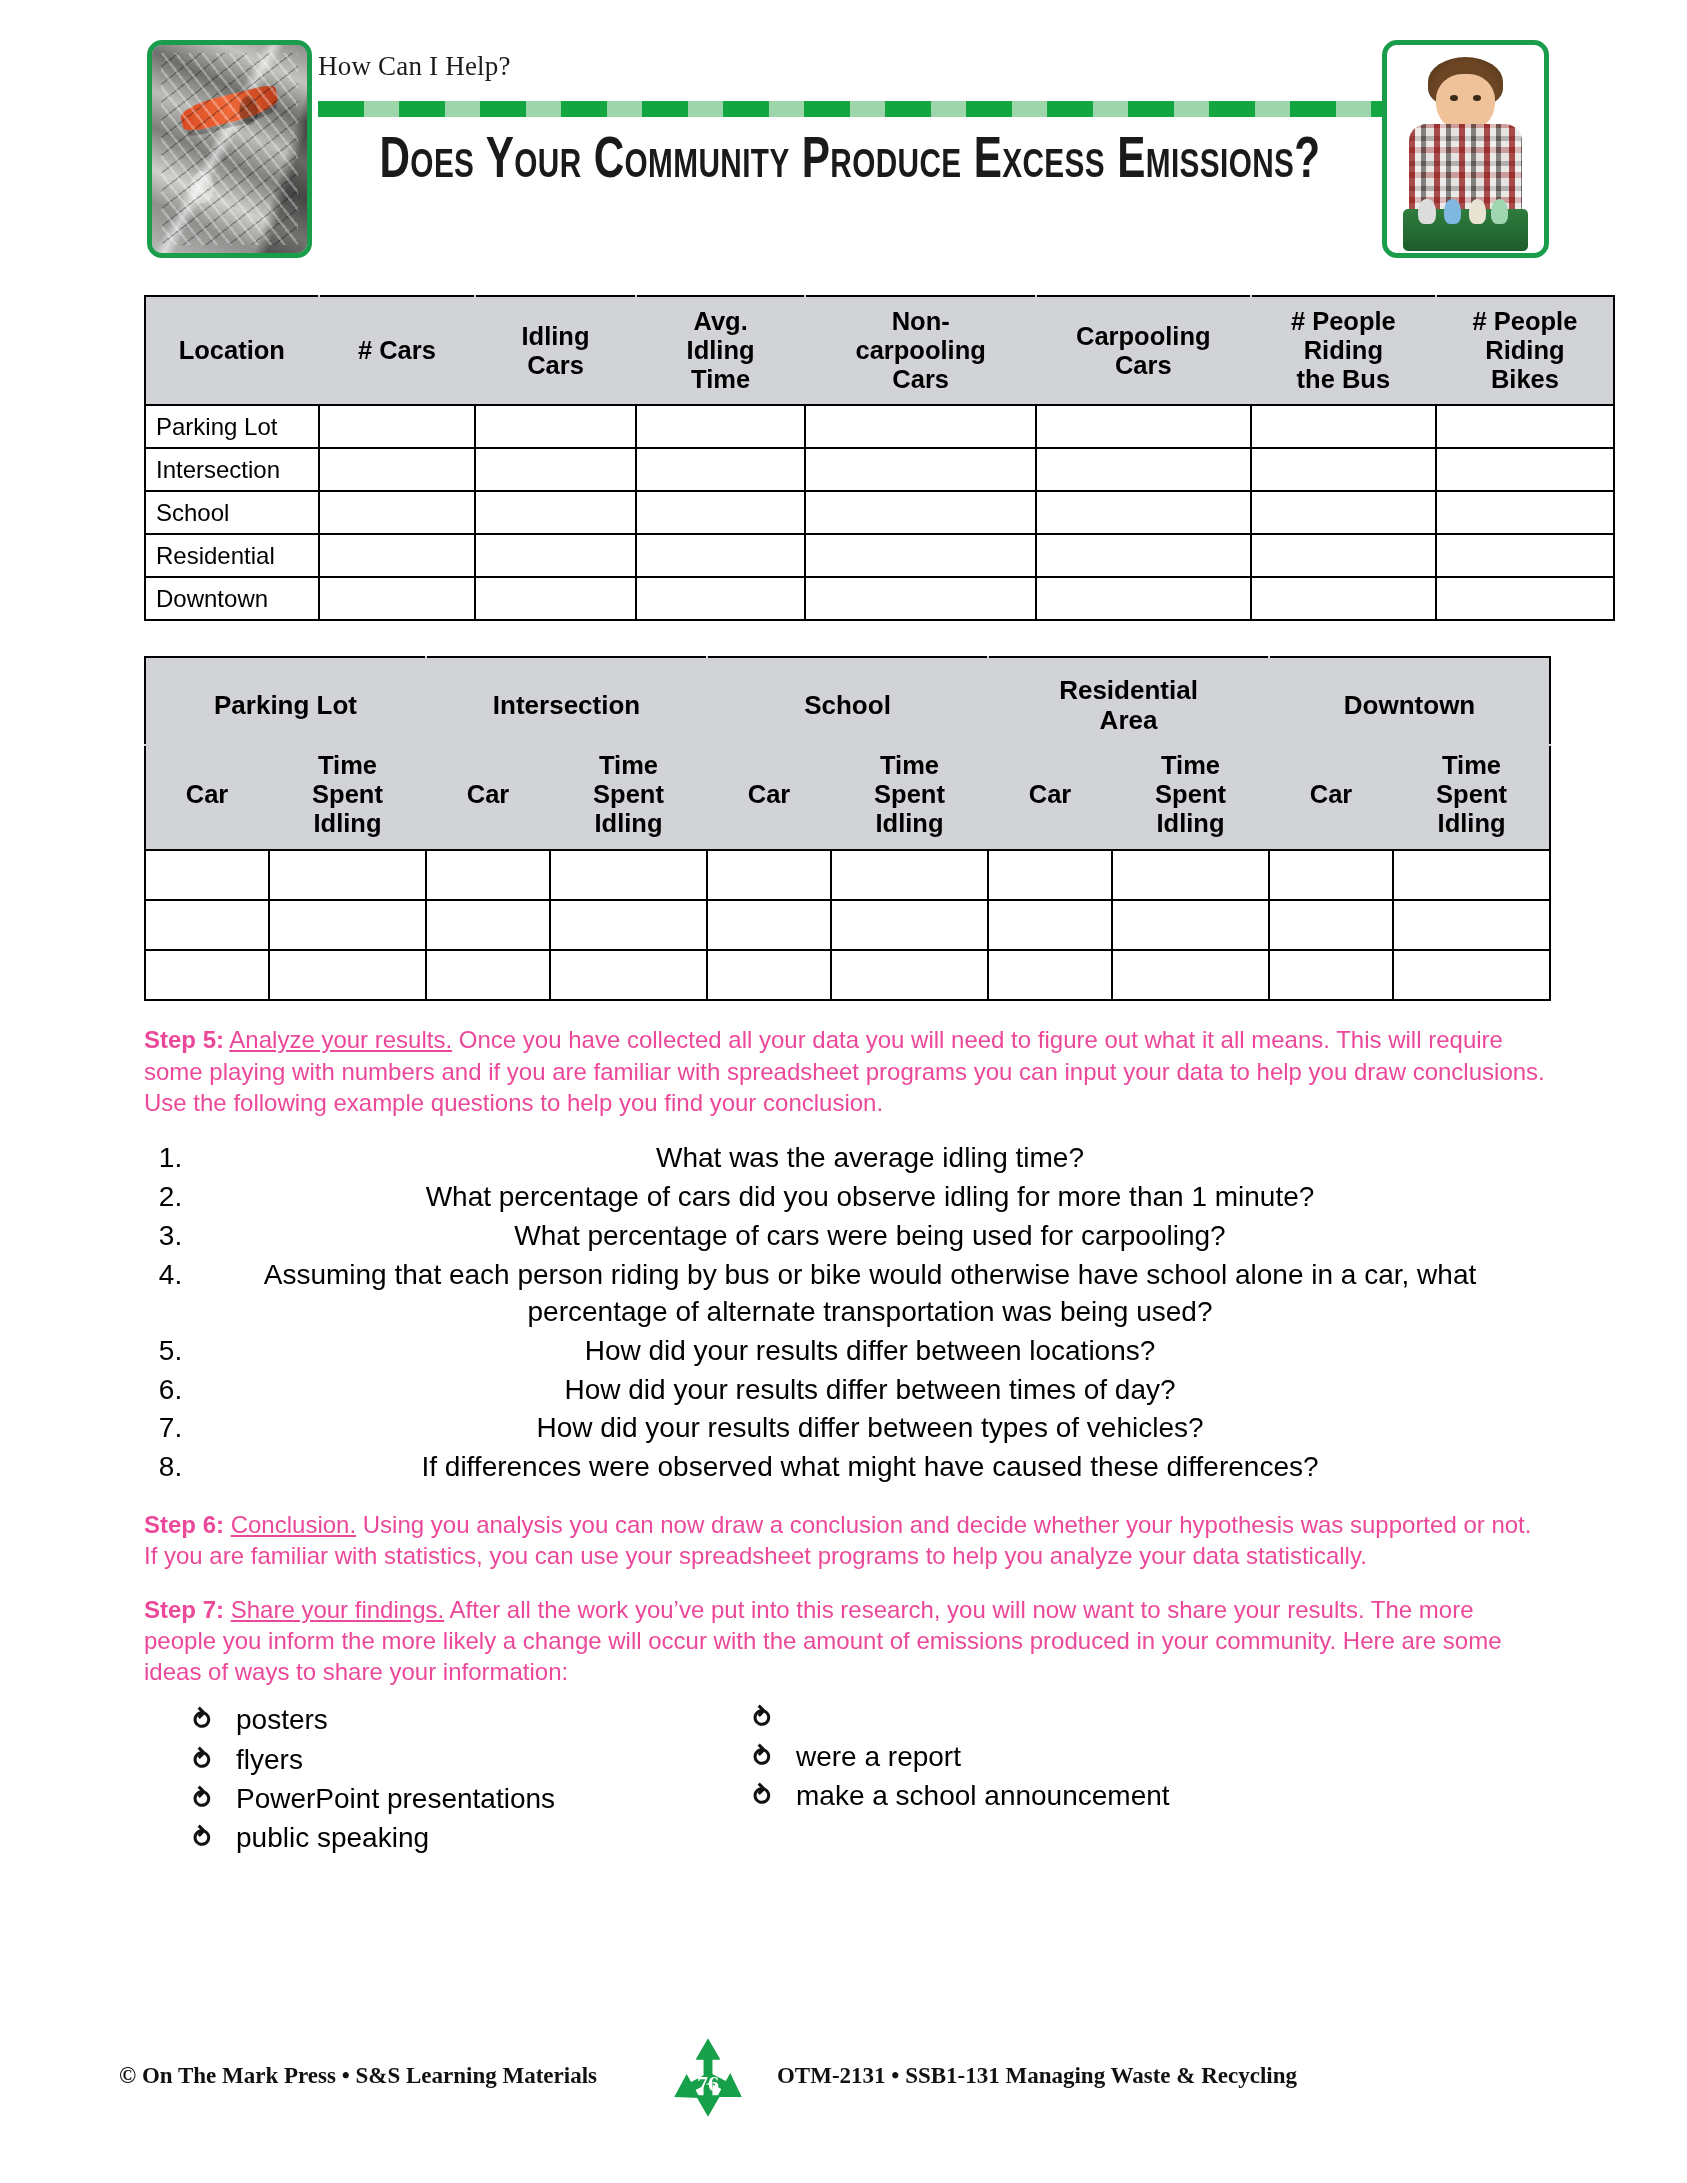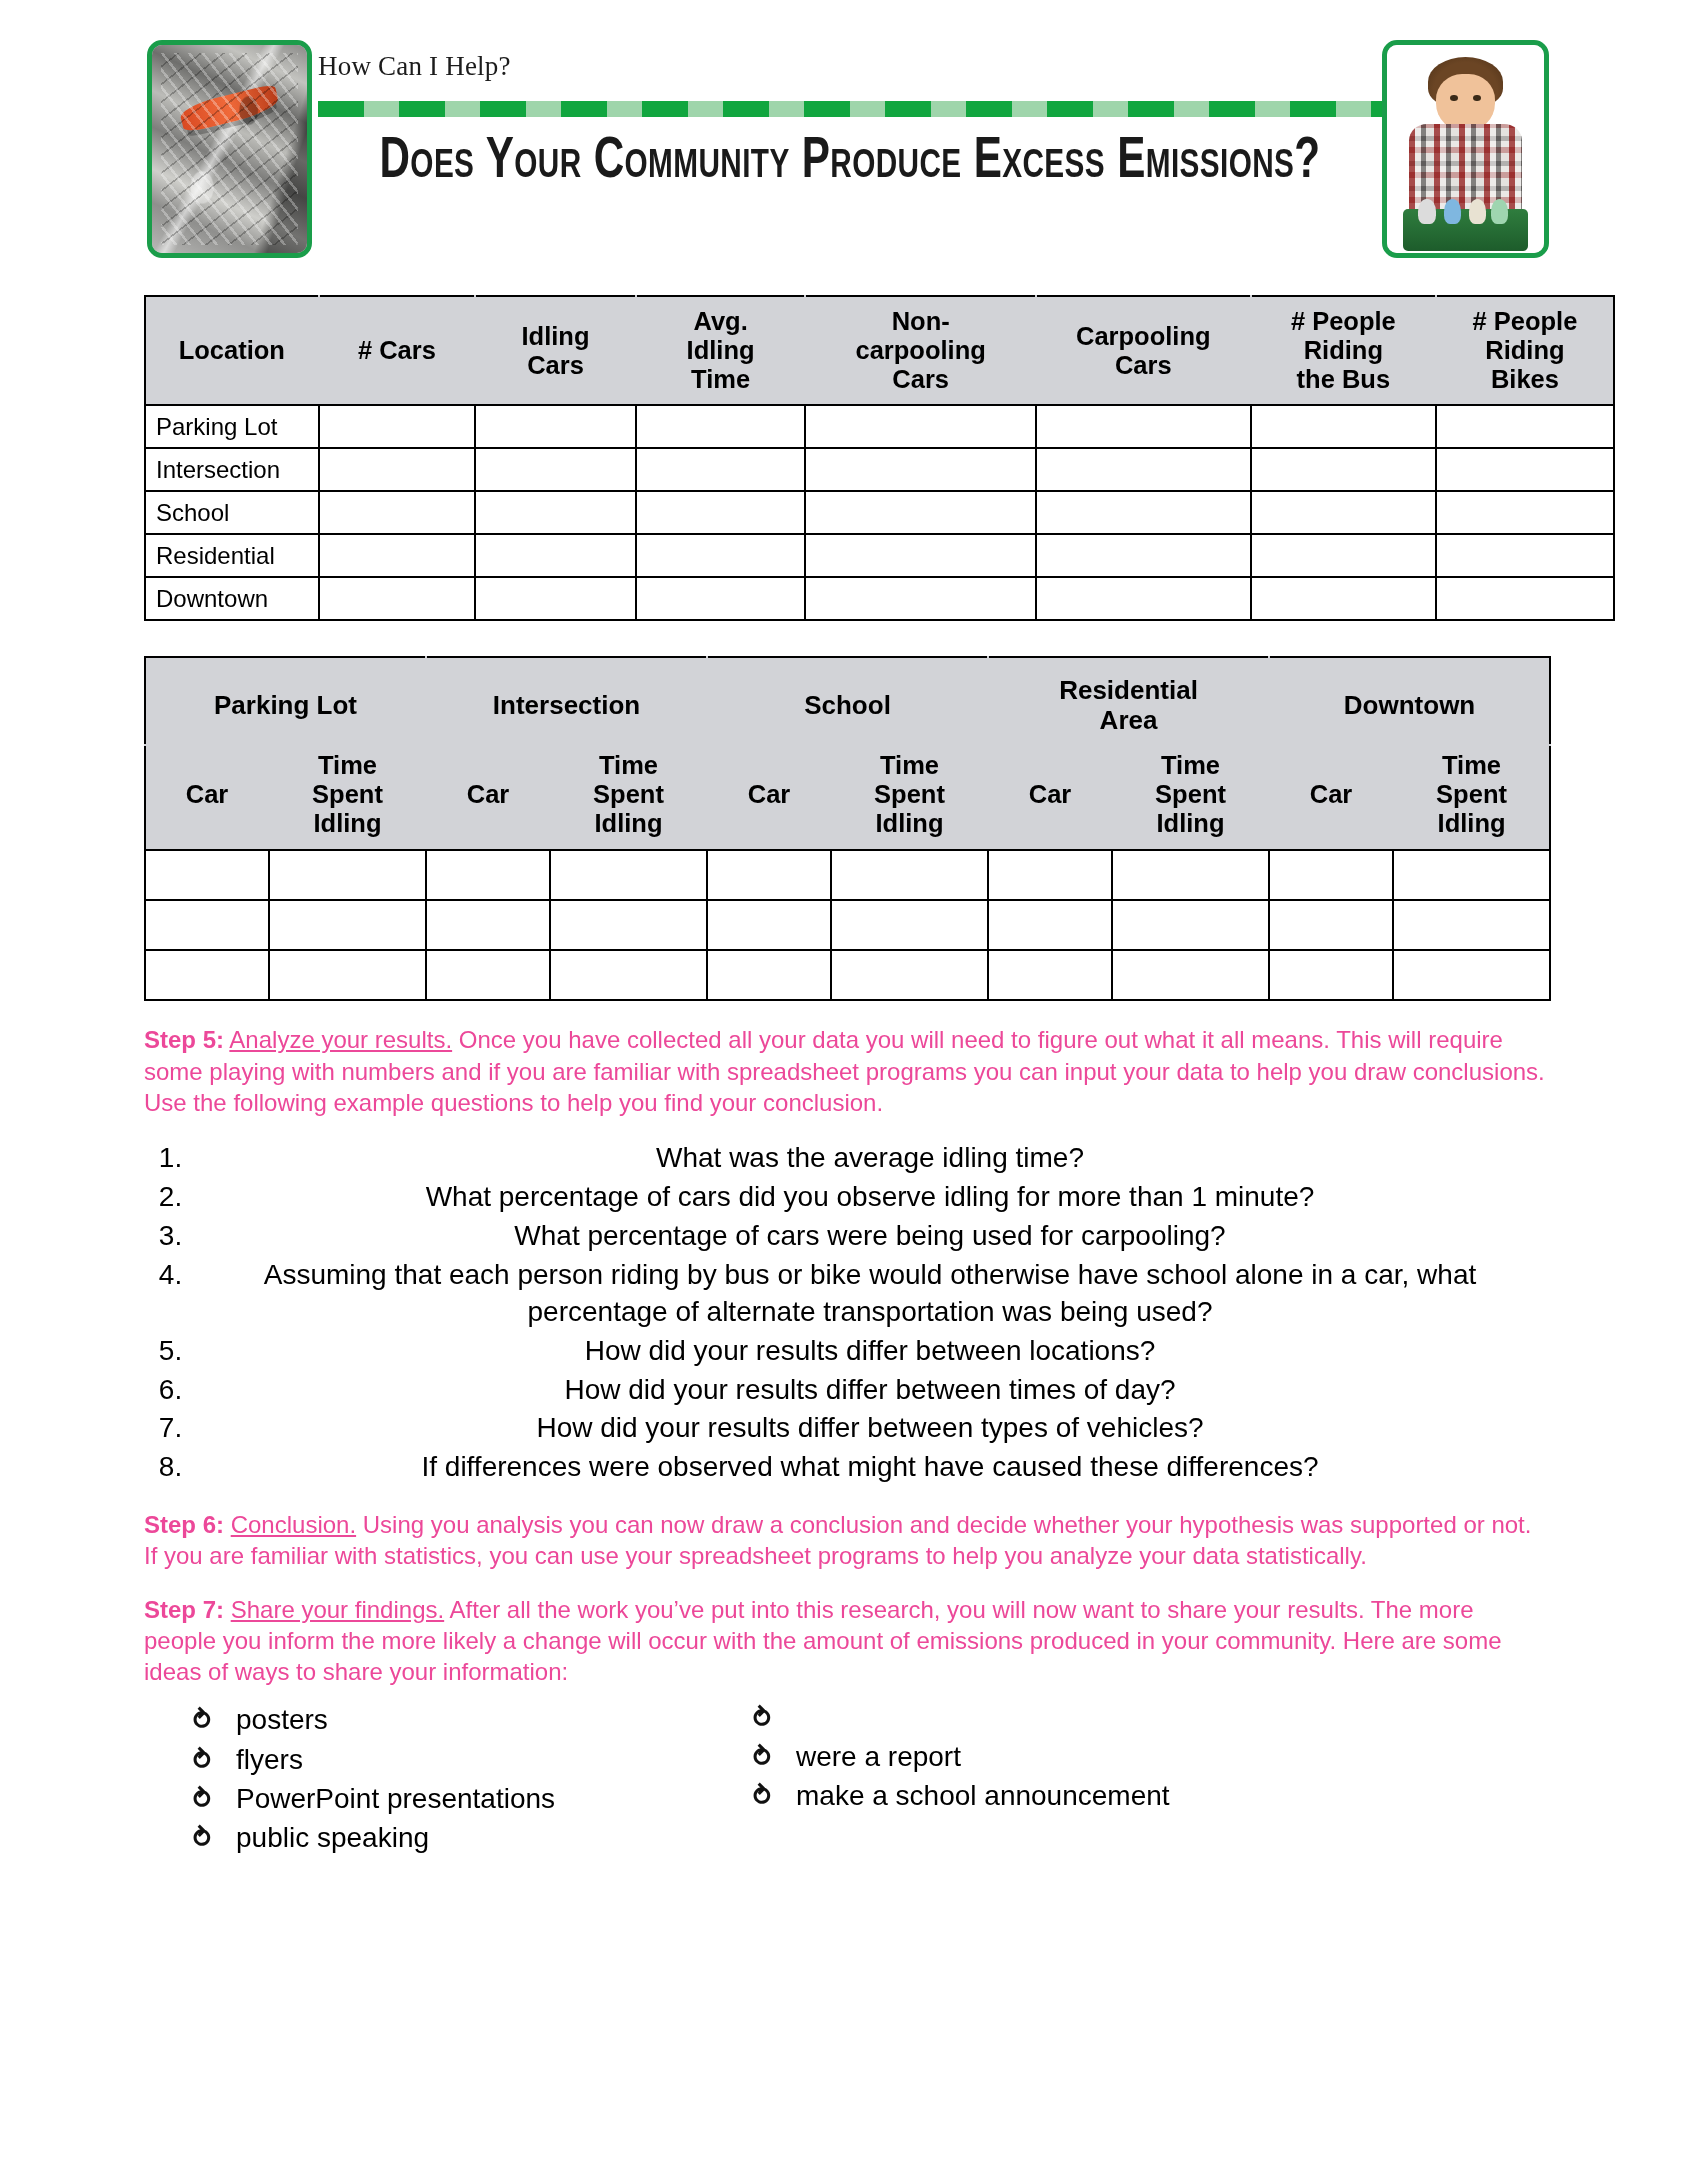--- a/index.html
+++ b/index.html
@@ -599,15 +599,30 @@
           <span>were a report</span>
         </div>
         <div class="bullet-row">
           <span class="bullet-glyph">⥁</span>
           <span>make a school announcement</span>
         </div>
       </div>
     </div>
   </div>
 
+  <div class="footer">
+    <div class="footer-left">© On The Mark Press • S&amp;S Learning Materials</div>
+
+    <svg class="recycle" viewBox="0 0 100 100">
+      <g fill="#17a04a">
+        <path d="M50 6 L64 30 L55 30 L55 52 L45 52 L45 30 L36 30 Z"></path>
+        <path d="M12 72 L26 46 L31 55 L50 45 L55 54 L36 64 L41 73 Z"></path>
+        <path d="M88 72 L60 72 L65 63 L46 53 L51 44 L70 54 L75 45 Z"></path>
+        <path d="M50 94 L36 70 L45 70 L45 58 L55 58 L55 70 L64 70 Z"></path>
+      </g>
+    </svg>
+    <div class="page-num">76</div>
+
+    <div class="footer-right">OTM-2131 • SSB1-131 Managing Waste &amp; Recycling</div>
+  </div>
 
 </div>
 
 
 </body></html>

